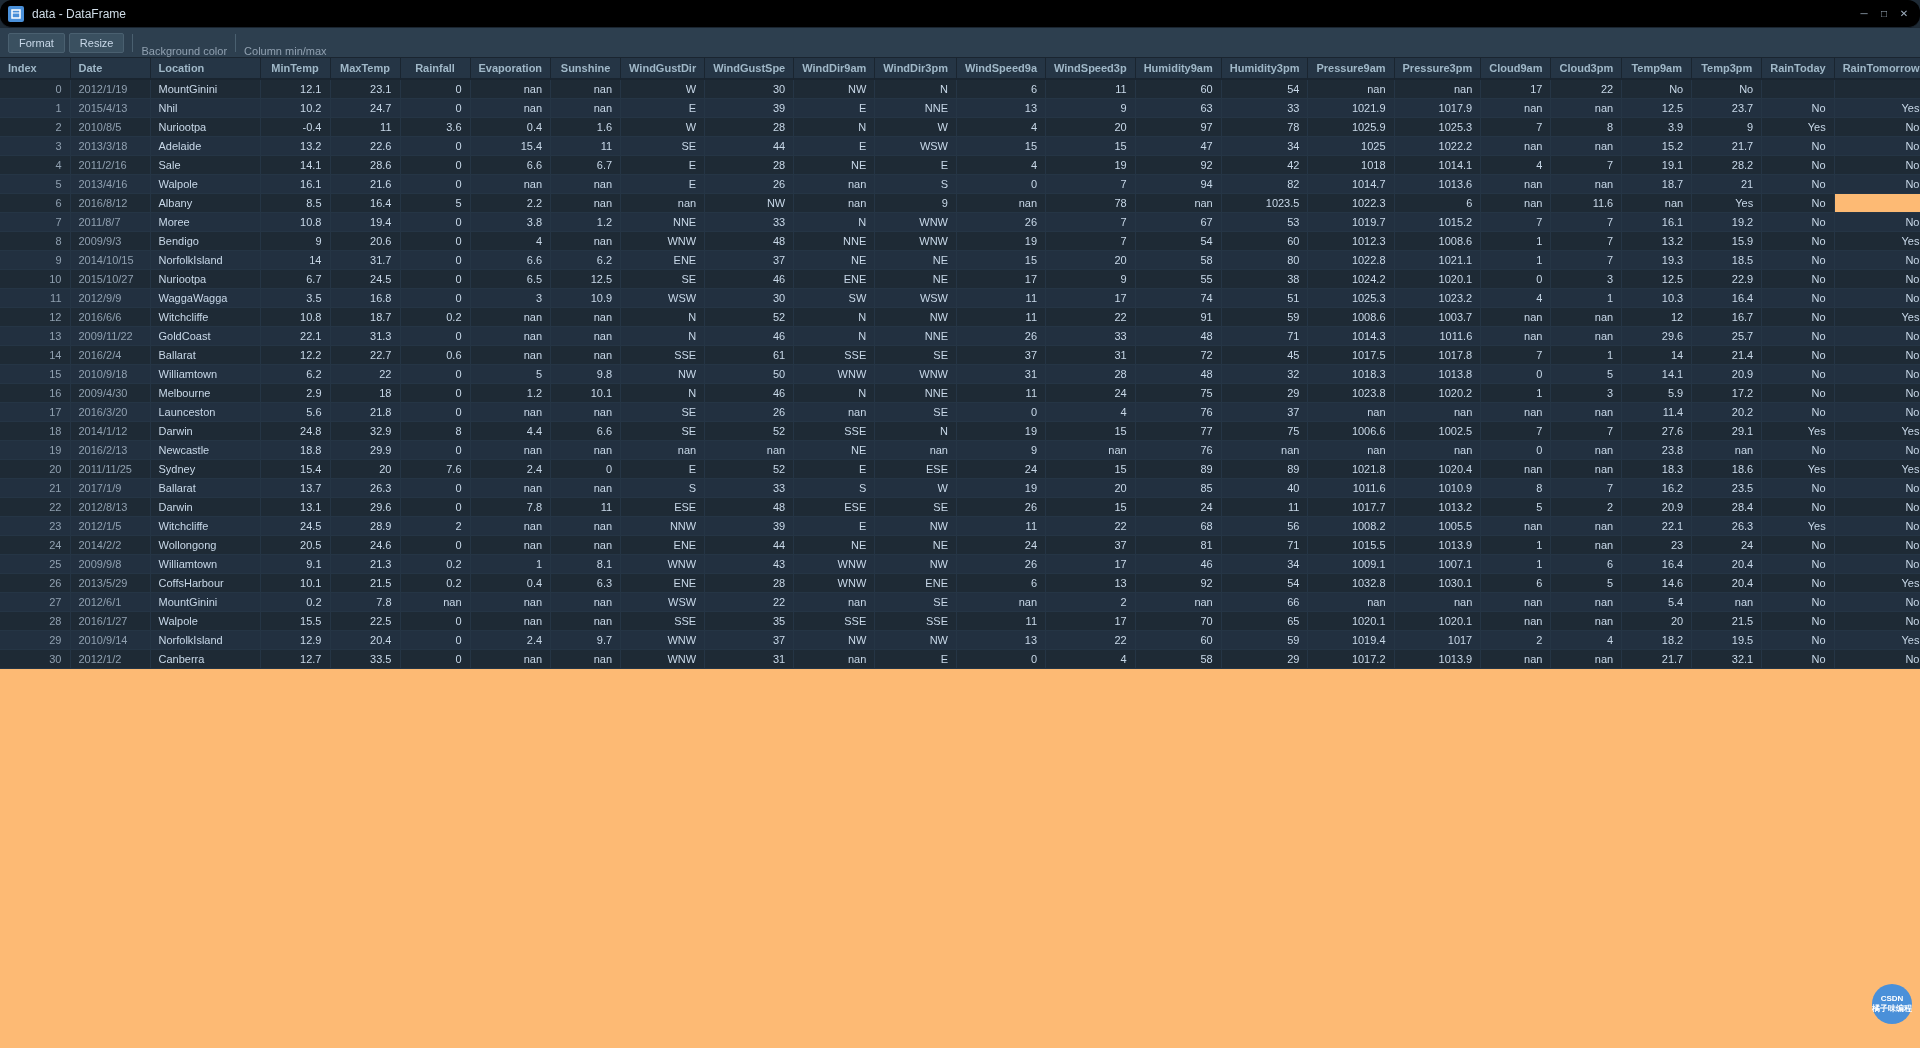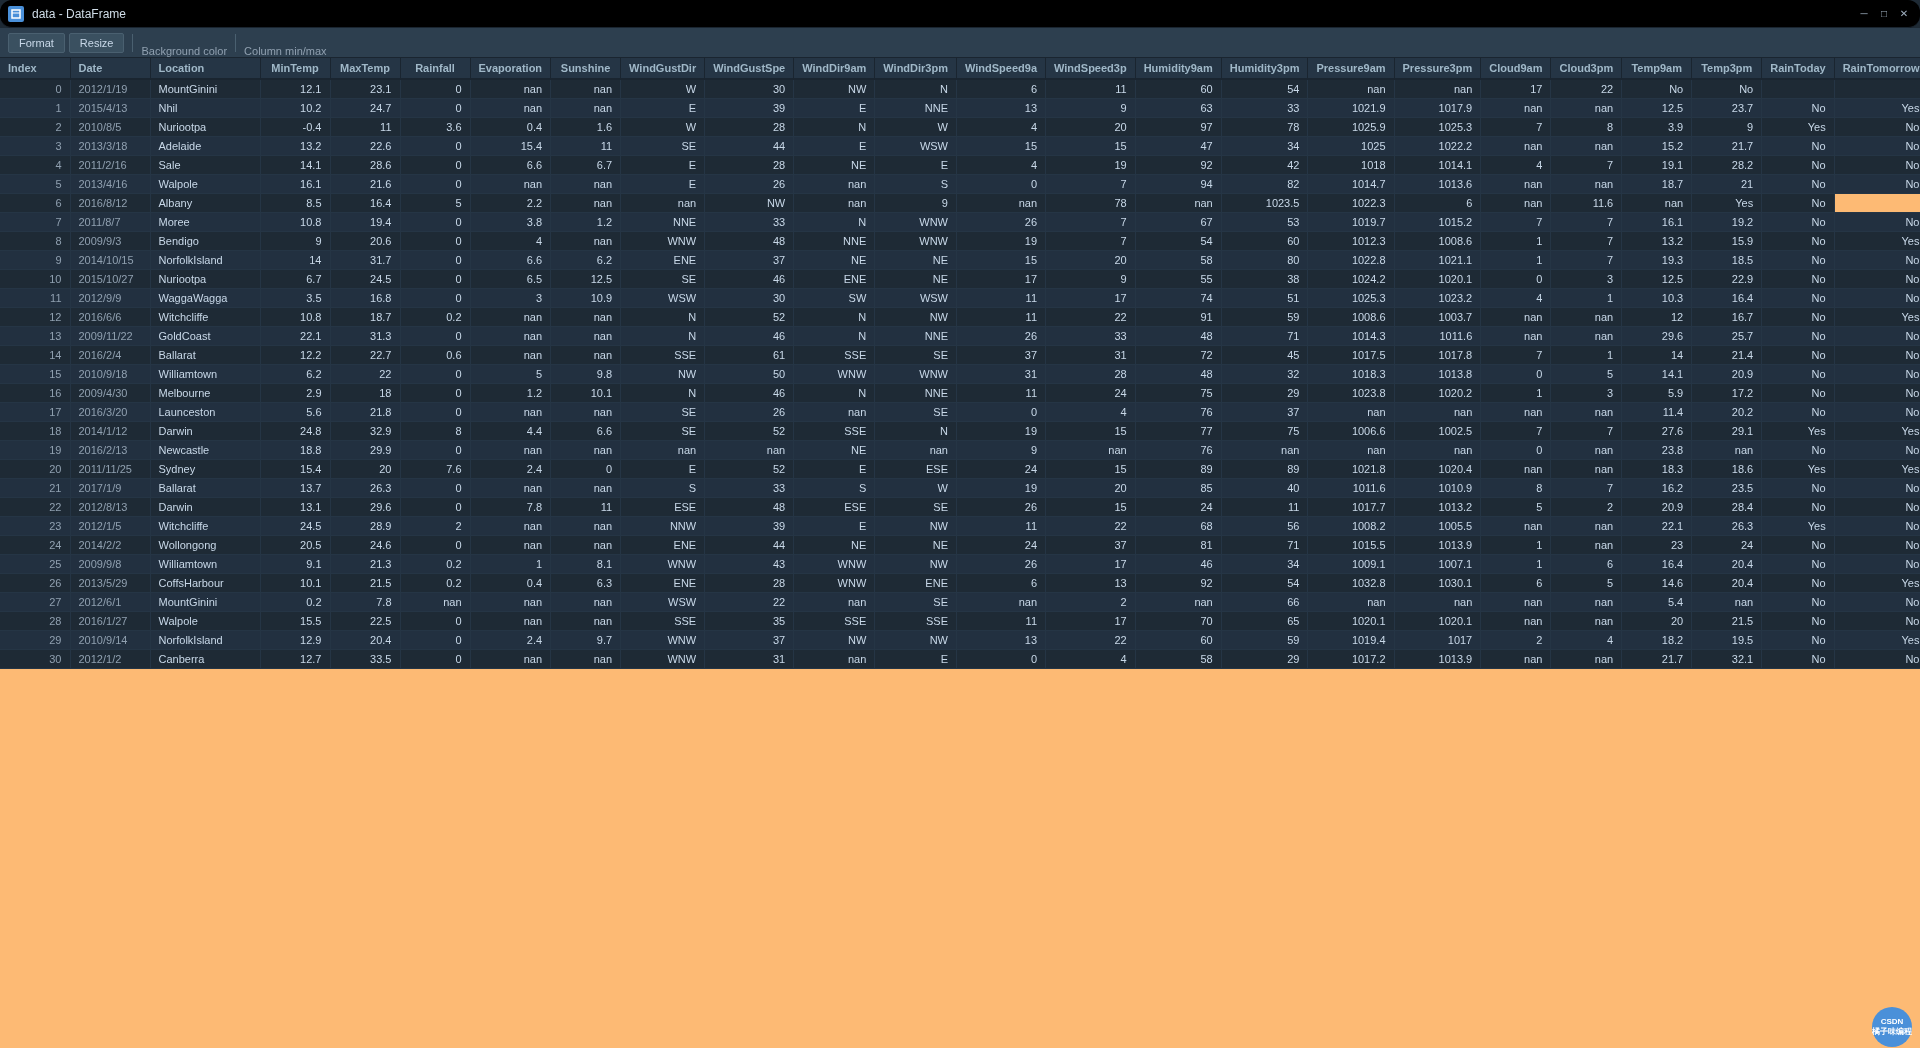--- a/index.html
+++ b/index.html
@@ -170,21 +170,21 @@
     }
 
     tbody td:nth-child(3) {
       text-align: left;
       min-width: 110px;
     }
 
     
     .watermark {
       position: fixed;
-      bottom: 1px;
+      bottom: 24px;
       right: 8px;
       background: #4a90d9;
       border-radius: 50%;
       width: 40px;
       height: 40px;
       display: flex;
       align-items: center;
       justify-content: center;
       font-size: 8px;
       color: white;

